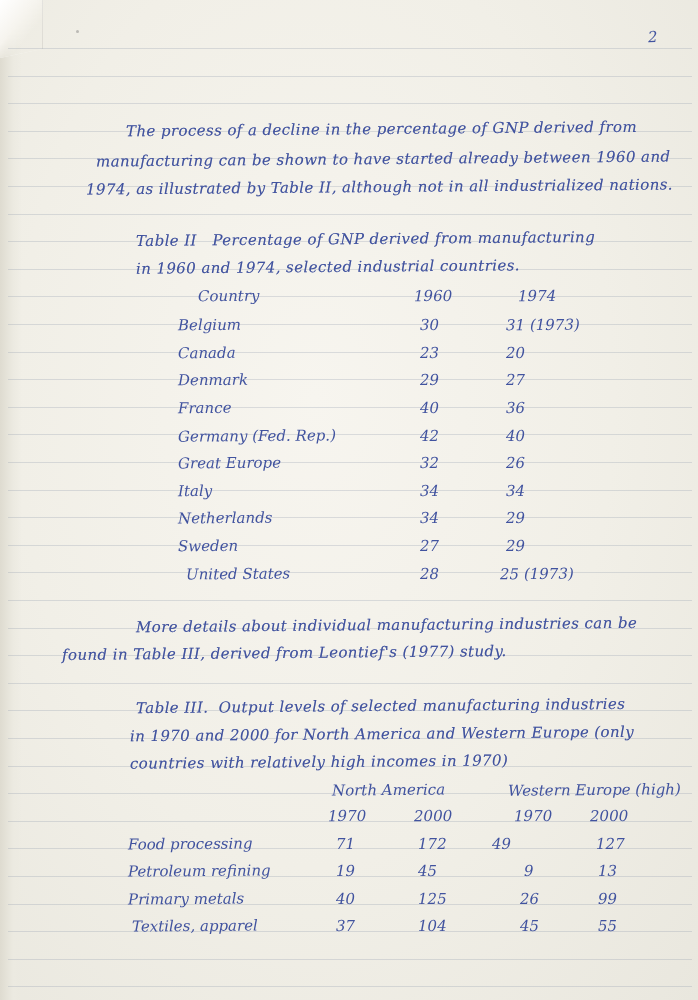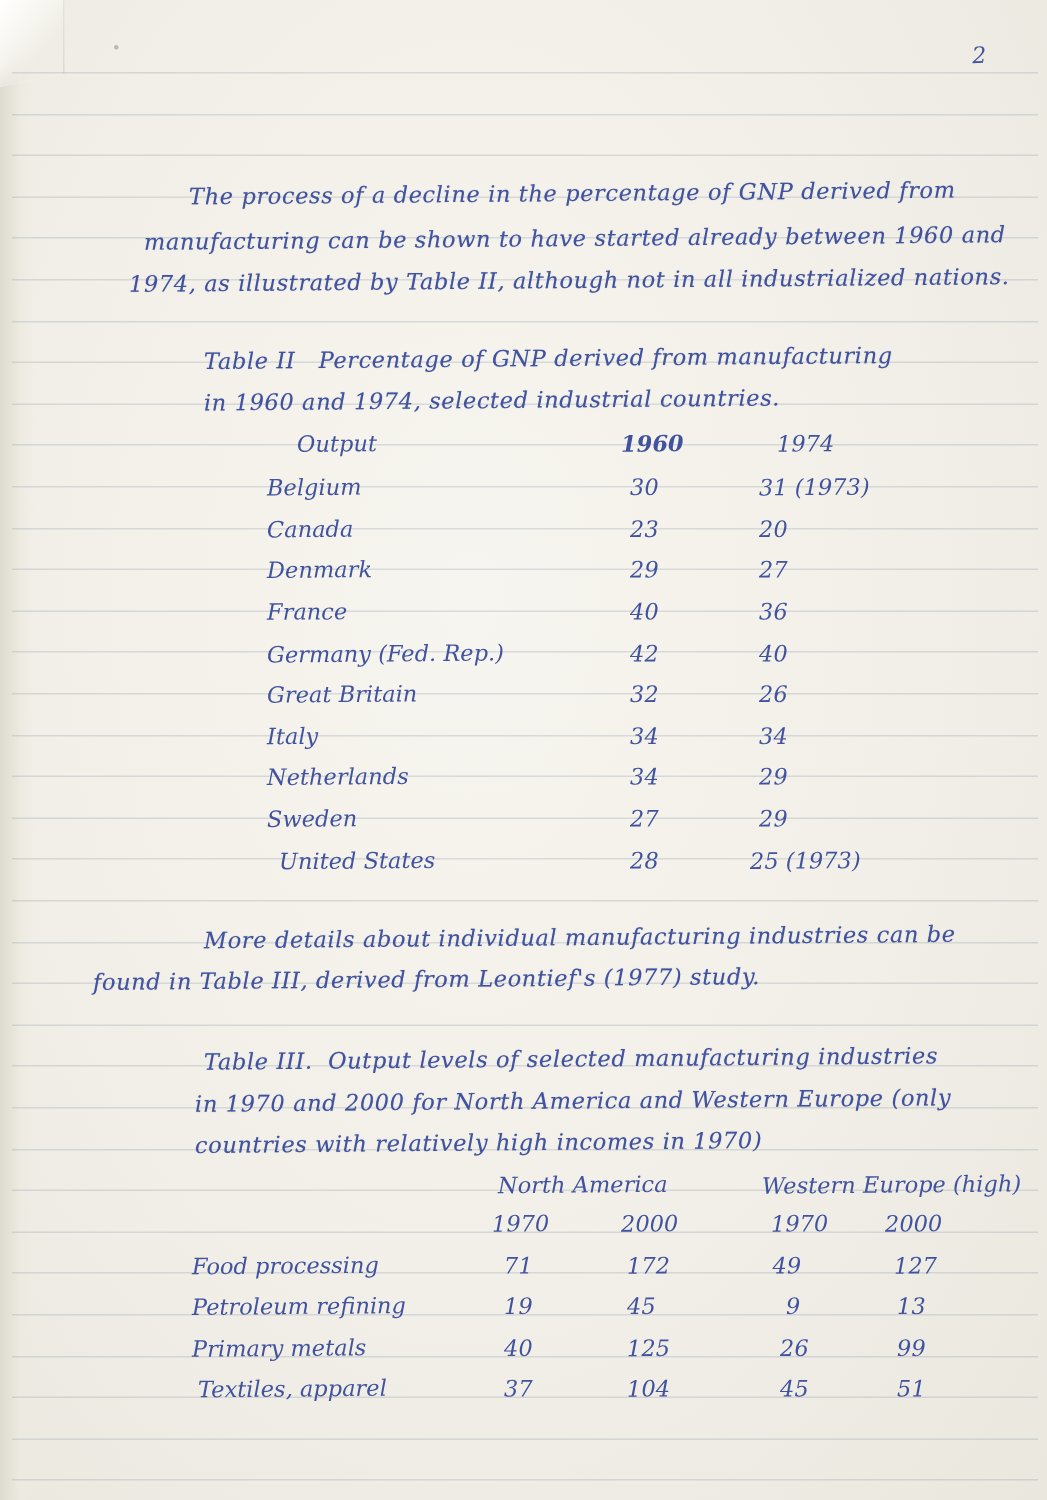--- a/index.html
+++ b/index.html
@@ -143,22 +143,22 @@
 
     <div class="pg-num">2</div>
 
     <div class="hw" style="left:126px;top:120px;">The process of a decline in the percentage of GNP derived from</div>
     <div class="hw" style="left:96px;top:150px;">manufacturing can be shown to have started already between 1960 and</div>
     <div class="hw" style="left:86px;top:178px;">1974, as illustrated by Table II, although not in all industrialized nations.</div>
 
     <div class="hw" style="left:136px;top:230px;">Table II   Percentage of GNP derived from manufacturing</div>
     <div class="hw" style="left:136px;top:258px;">in 1960 and 1974, selected industrial countries.</div>
 
-    <div class="tbl" style="left:198px;top:287px;">Output</div>
-    <div class="tbl" style="left:414px;top:287px;font-weight:bold;">1960</div>
+    <div class="tbl" style="left:198px;top:287px;">Country</div>
+    <div class="tbl" style="left:414px;top:287px;">1960</div>
     <div class="tbl" style="left:502px;top:287px;margin-left:16px;">1974</div>
 
     <div class="tbl" style="left:178px;top:316px;">Belgium</div>
     <div class="tbl" style="left:420px;top:316px;">30</div>
     <div class="tbl" style="left:506px;top:316px;">31 (1973)</div>
 
     <div class="tbl" style="left:178px;top:344px;">Canada</div>
     <div class="tbl" style="left:420px;top:344px;">23</div>
     <div class="tbl" style="left:506px;top:344px;">20</div>
 
@@ -167,21 +167,21 @@
     <div class="tbl" style="left:506px;top:371px;">27</div>
 
     <div class="tbl" style="left:178px;top:399px;">France</div>
     <div class="tbl" style="left:420px;top:399px;">40</div>
     <div class="tbl" style="left:506px;top:399px;">36</div>
 
     <div class="tbl" style="left:178px;top:427px;">Germany (Fed. Rep.)</div>
     <div class="tbl" style="left:420px;top:427px;">42</div>
     <div class="tbl" style="left:506px;top:427px;">40</div>
 
-    <div class="tbl" style="left:178px;top:454px;">Great Britain</div>
+    <div class="tbl" style="left:178px;top:454px;">Great Europe</div>
     <div class="tbl" style="left:420px;top:454px;">32</div>
     <div class="tbl" style="left:506px;top:454px;">26</div>
 
     <div class="tbl" style="left:178px;top:482px;">Italy</div>
     <div class="tbl" style="left:420px;top:482px;">34</div>
     <div class="tbl" style="left:506px;top:482px;">34</div>
 
     <div class="tbl" style="left:178px;top:509px;">Netherlands</div>
     <div class="tbl" style="left:420px;top:509px;">34</div>
     <div class="tbl" style="left:506px;top:509px;">29</div>
@@ -205,35 +205,35 @@
     <div class="tbl" style="left:508px;top:781px;">Western Europe (high)</div>
 
     <div class="tbl" style="left:328px;top:807px;">1970</div>
     <div class="tbl" style="left:414px;top:807px;">2000</div>
     <div class="tbl" style="left:514px;top:807px;">1970</div>
     <div class="tbl" style="left:590px;top:807px;">2000</div>
 
     <div class="tbl" style="left:128px;top:835px;">Food processing</div>
     <div class="tbl" style="left:336px;top:835px;">71</div>
     <div class="tbl" style="left:418px;top:835px;">172</div>
-    <div class="tbl" style="left:515px;top:835px;">49</div>
+    <div class="tbl" style="left:492px;top:835px;">49</div>
     <div class="tbl" style="left:596px;top:835px;">127</div>
 
     <div class="tbl" style="left:128px;top:862px;">Petroleum refining</div>
     <div class="tbl" style="left:336px;top:862px;">19</div>
     <div class="tbl" style="left:418px;top:862px;">45</div>
     <div class="tbl" style="left:524px;top:862px;">9</div>
     <div class="tbl" style="left:598px;top:862px;">13</div>
 
     <div class="tbl" style="left:128px;top:890px;">Primary metals</div>
     <div class="tbl" style="left:336px;top:890px;">40</div>
     <div class="tbl" style="left:418px;top:890px;">125</div>
     <div class="tbl" style="left:520px;top:890px;">26</div>
     <div class="tbl" style="left:598px;top:890px;">99</div>
 
     <div class="tbl" style="left:132px;top:917px;">Textiles, apparel</div>
     <div class="tbl" style="left:336px;top:917px;">37</div>
     <div class="tbl" style="left:418px;top:917px;">104</div>
     <div class="tbl" style="left:520px;top:917px;">45</div>
-    <div class="tbl" style="left:598px;top:917px;">51</div>
+    <div class="tbl" style="left:598px;top:917px;">55</div>
 
   </div>
 </div>
 
 </body></html>

